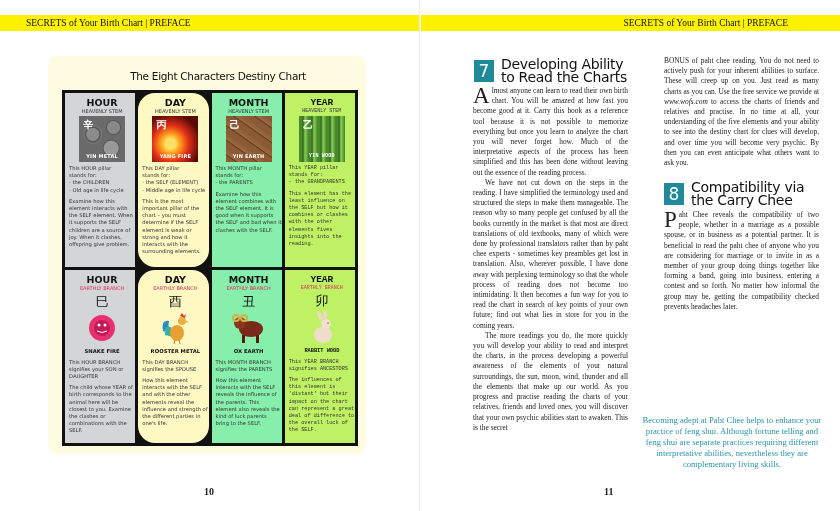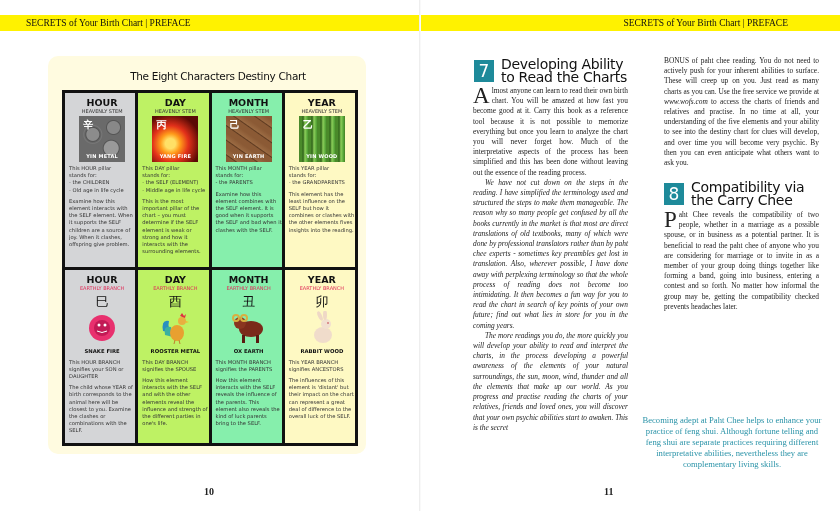--- a/index.html
+++ b/index.html
@@ -13,23 +13,23 @@
   .header-right { right: 52px; }
 
   .spine { position: absolute; left: 419px; top: 0; width: 2px; height: 511px; background: linear-gradient(to right, #e8e8e8, #ffffff); }
 
   
   .panel { position: absolute; left: 48px; top: 56px; width: 318px; height: 398px; background: #fffbe0; border-radius: 10px; }
   .chart-title { position: absolute; left: 48px; top: 70px; width: 340px; text-align: center; font-family: "DejaVu Sans", sans-serif; font-size: 10.5px; color: #111; letter-spacing: -0.3px; }
   .grid { position: absolute; left: 62px; top: 90px; width: 296px; height: 356px; background: #111; padding: 3px; display: grid; grid-template-columns: repeat(4, 1fr); grid-template-rows: 1fr 1fr; gap: 3px; }
   .cell { position: relative; padding: 3px 0 2px 4px; font-family: "DejaVu Sans", sans-serif; overflow: hidden; }
   .c-hour { background: #d4d5d7; }
-  .c-day { background: #bef264; }
+  .c-day { background: #fef9c3; border-radius: 17px; }
   .c-month { background: #86efac; }
-  .c-year { background: #fef9c3; }
+  .c-year { background: #bef264; font-family: Liberation Mono, monospace; }
   .cell-title { text-align: center; font-weight: bold; font-size: 9.5px; color: #111; line-height: 11px; margin-top: 1px; }
   .cell-sub { text-align: center; font-size: 5px; color: #333; line-height: 7px; }
   .cell-sub.red { color: #e0305a; }
   .stem-img { position: relative; width: 46px; height: 46px; margin: 1px auto 3px auto; overflow: hidden; }
   .stem-char { position: absolute; left: 4px; top: 2px; font-size: 10px; color: #fff; font-weight: bold; }
   .stem-label { position: absolute; left: 0; right: 0; bottom: 3px; text-align: center; font-size: 5px; font-weight: bold; color: #fff; letter-spacing: 0.2px; }
   .img-metal { background: radial-gradient(circle at 30% 40%, #8c8c8c 0 6px, #555 7px, #777 9px, transparent 10px), radial-gradient(circle at 70% 70%, #999 0 7px, #555 8px, transparent 9px), radial-gradient(circle at 75% 25%, #888 0 6px, #555 7px, transparent 8px), #6a6a6a; }
   .img-fire { background: radial-gradient(ellipse at 40% 60%, #ffe066 0 5px, #ff9a1a 10px, #e2301a 18px, #5a0a05 30px), #3a0503; }
   .img-earth { background: repeating-linear-gradient(35deg, #8b5a35 0 5px, #5e3a20 6px, #9a6a42 7px, #8b5a35 12px), #8b5a35; }
   .img-wood { background: repeating-linear-gradient(90deg, #4a8a2a 0 3px, #2d5e18 4px, #8ccf5a 6px, #4a9a30 9px), #4a8a2a; }
@@ -37,21 +37,21 @@
   .branch-char { text-align: center; font-size: 13px; color: #111; line-height: 16px; margin-top: 2px; }
   .animal { width: 40px; height: 34px; margin: 1px auto 2px auto; position: relative; }
   .animal-name { text-align: center; font-size: 5.3px; font-weight: bold; color: #111; line-height: 8px; margin-bottom: 4px; }
   .txt { font-size: 5.2px; line-height: 7.2px; color: #333; margin-bottom: 4px; }
 
   
   .num-box { position: absolute; width: 20px; height: 22px; background: #1e8a9a; color: #fff; font-family: "DejaVu Sans", sans-serif; font-size: 17px; line-height: 22px; text-align: center; }
   .sec-title { position: absolute; font-family: "DejaVu Sans", sans-serif; font-size: 14px; line-height: 13px; color: #111; letter-spacing: -0.3px; }
   .body-col { position: absolute; font-family: "Liberation Serif", serif; font-size: 7.4px; line-height: 10.2px; color: #222; text-align: justify; }
   .body-col p { margin: 0; }
-  .body-col p.indent { text-indent: 12px; font-style: italic; }
+  .body-col p.indent { text-indent: 12px; }
   .dropcap { float: left; font-size: 23px; line-height: 18px; margin: 1px 2px 0 0; font-family: "Liberation Serif", serif; }
   .quote { position: absolute; left: 642px; top: 415px; width: 180px; font-family: "Liberation Serif", serif; font-size: 8.6px; line-height: 11px; color: #2a93a8; text-align: center; }
   .page-num { position: absolute; top: 486px; font-family: "Liberation Serif", serif; font-size: 10px; font-weight: bold; color: #222; }
 </style>
 </head>
 <body>
 
 <div class="header-band"></div>
 <div class="header-text header-left">
   <b>SECRETS</b><span> of Your Birth Chart</span><span> | </span><b>PREFACE</b>

